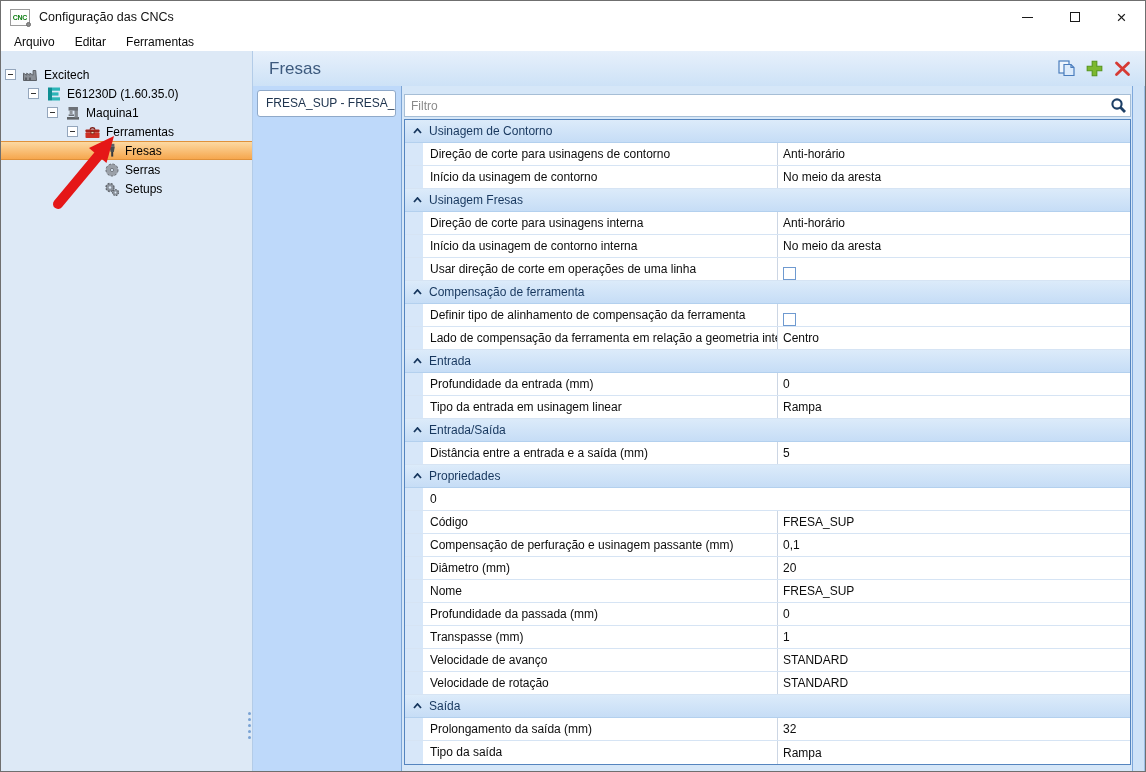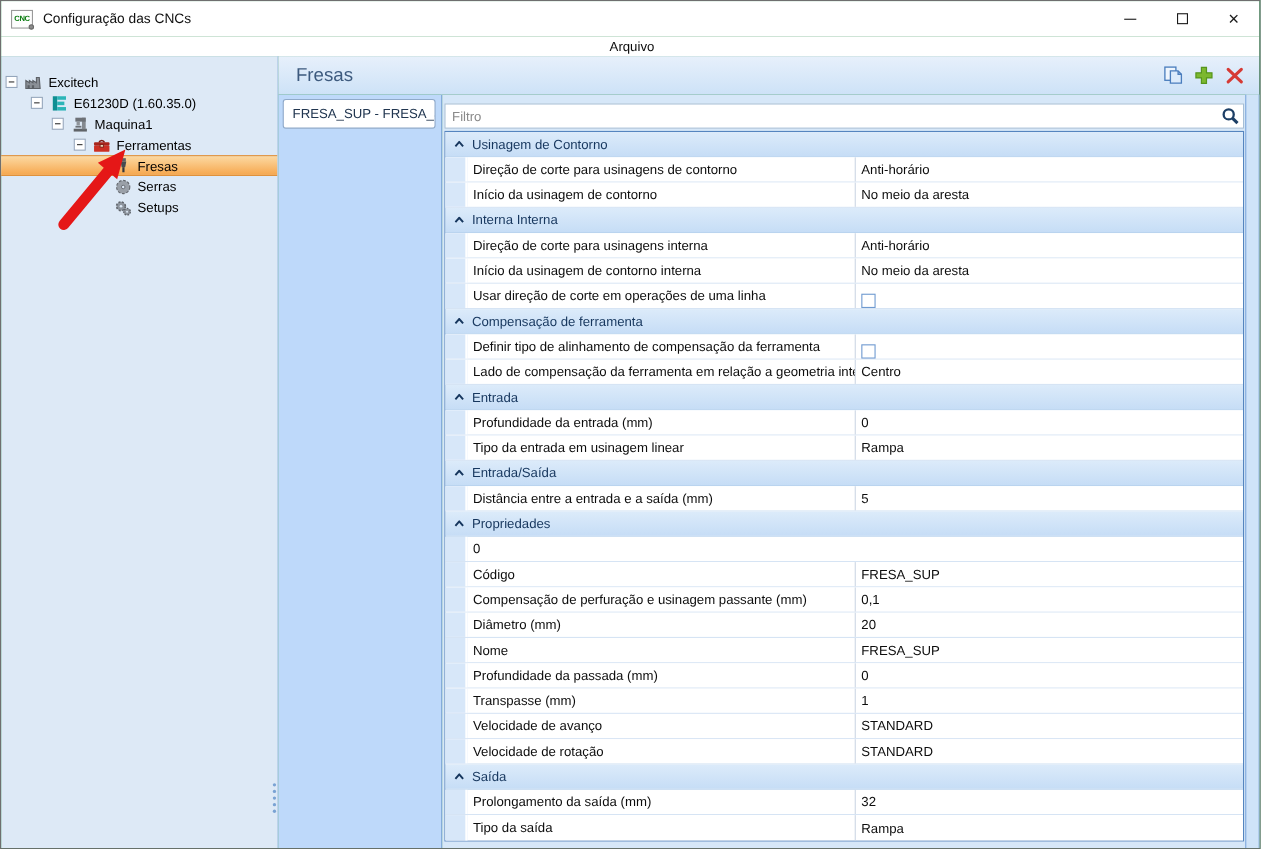--- a/index.html
+++ b/index.html
@@ -1,35 +1,35 @@
 <!DOCTYPE html>
 <html><head>
 <meta charset="utf-8">
 <style>
   html,body{margin:0;padding:0;background:#cfcfcf;}
   *{box-sizing:border-box;}
   .window{
-    position:relative;width:1146px;height:772px;background:#15803d;
+    position:relative;width:1146px;height:772px;background:#e5e5e5;
     border:1px solid #6f6f6f;overflow:hidden;
     font-family:"Liberation Sans","DejaVu Sans",sans-serif;font-size:12px;color:#000;
   }
   
   .titlebar{position:absolute;left:0;top:0;width:100%;height:32px;background:#ffffff;display:flex;align-items:center;}
   .app-icon{width:20px;height:17px;margin-left:9px;border:1px solid #9a9a9a;background:#fdfdfd;
     display:flex;align-items:center;justify-content:center;position:relative;}
   .app-icon span{font-size:7px;font-weight:bold;color:#0d7d12;letter-spacing:-.3px;}
   .app-icon i{position:absolute;right:-2px;bottom:-2px;width:5px;height:5px;border-radius:50%;background:#8b8b8b;border:1px solid #6a6a6a;}
   .title-text{margin-left:9px;font-size:12.5px;color:#101010;}
   .caption{position:absolute;right:0;top:0;height:32px;display:flex;}
   .cap-btn{width:47px;height:32px;display:flex;align-items:center;justify-content:center;}
   .glyph-min{width:11px;height:1px;background:#1a1a1a;}
   .glyph-max{width:10px;height:10px;border:1px solid #1a1a1a;}
   .glyph-close{font-size:17px;line-height:17px;color:#1a1a1a;font-weight:400;}
   
-  .menubar{position:absolute;left:0;top:32px;width:100%;height:18px;background:#ffffff;display:flex;align-items:center;flex-direction:column;}
+  .menubar{position:absolute;left:0;top:32px;width:100%;height:18px;background:#ffffff;display:flex;align-items:center;}
   .menu-item{padding:0 10px;height:18px;line-height:18px;color:#0a0a0a;}
   .menu-item:first-child{margin-left:3px;}
   
   .content{position:absolute;left:0;top:50px;right:0;bottom:0;}
   
   .tree-panel{position:absolute;left:0;top:0;width:252px;height:100%;background:#dde9f6;border-right:1px solid #b3cce8;}
   .tree{padding-top:14px;}
   .trow{height:19px;display:flex;align-items:center;white-space:nowrap;}
   .trow.lvl0{padding-left:4px;}  .trow.lvl1{padding-left:27px;}
   .trow.lvl2{padding-left:46px;} .trow.lvl3{padding-left:66px;}
@@ -272,21 +272,21 @@
                 <div class="pvalue">
                   <span>No meio da aresta</span>
                 </div>
               </div>
               <div class="cat">
                 <span class="chev">
                   <svg width="9" height="6" viewBox="0 0 9 6">
                     <path d="M1 5 L4.5 1 L8 5" stroke="#17375e" stroke-width="1.8" fill="none"></path>
                   </svg>
                 </span>
-                <span class="cat-label">Interna Interna</span>
+                <span class="cat-label">Usinagem Fresas</span>
               </div>
               <div class="prow">
                 <div class="gutter"></div>
                 <div class="plabel">Direção de corte para usinagens interna</div>
                 <div class="pvalue">
                   <span>Anti-horário</span>
                 </div>
               </div>
               <div class="prow">
                 <div class="gutter"></div>

